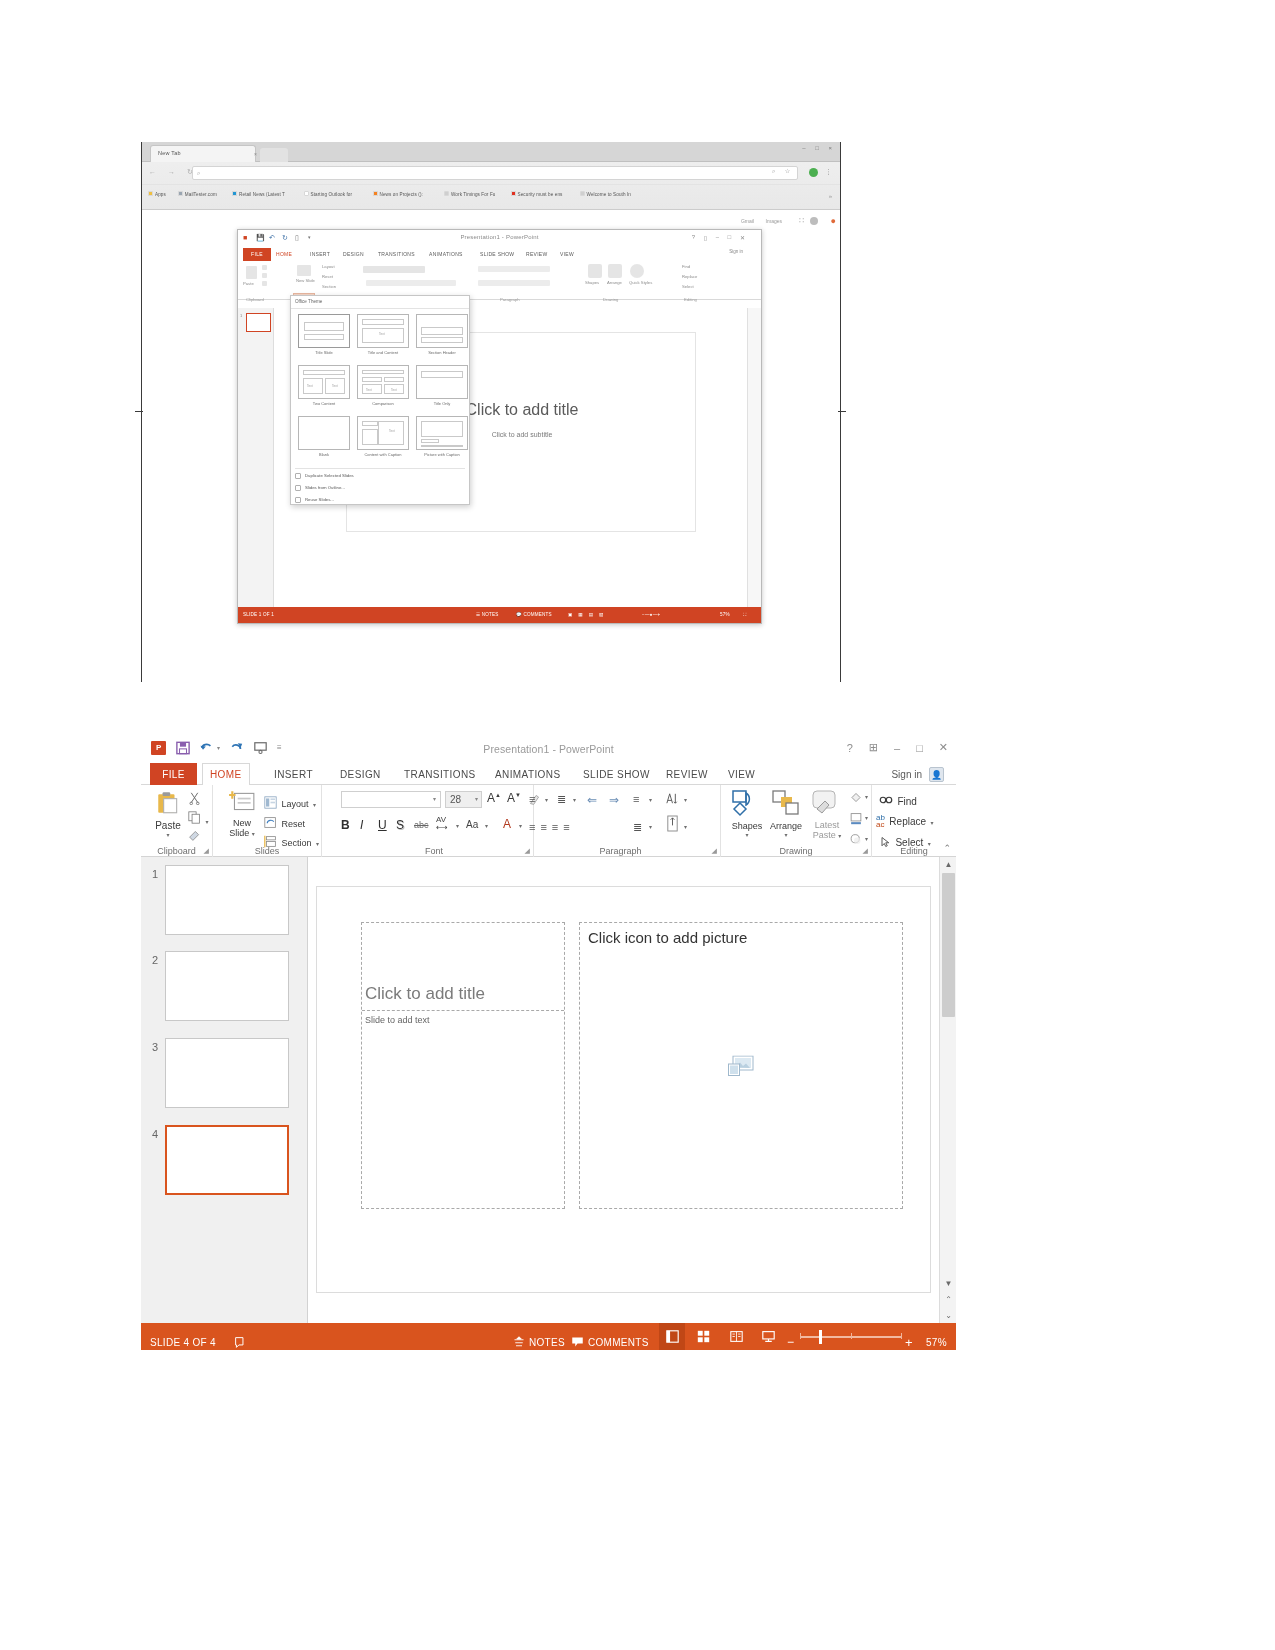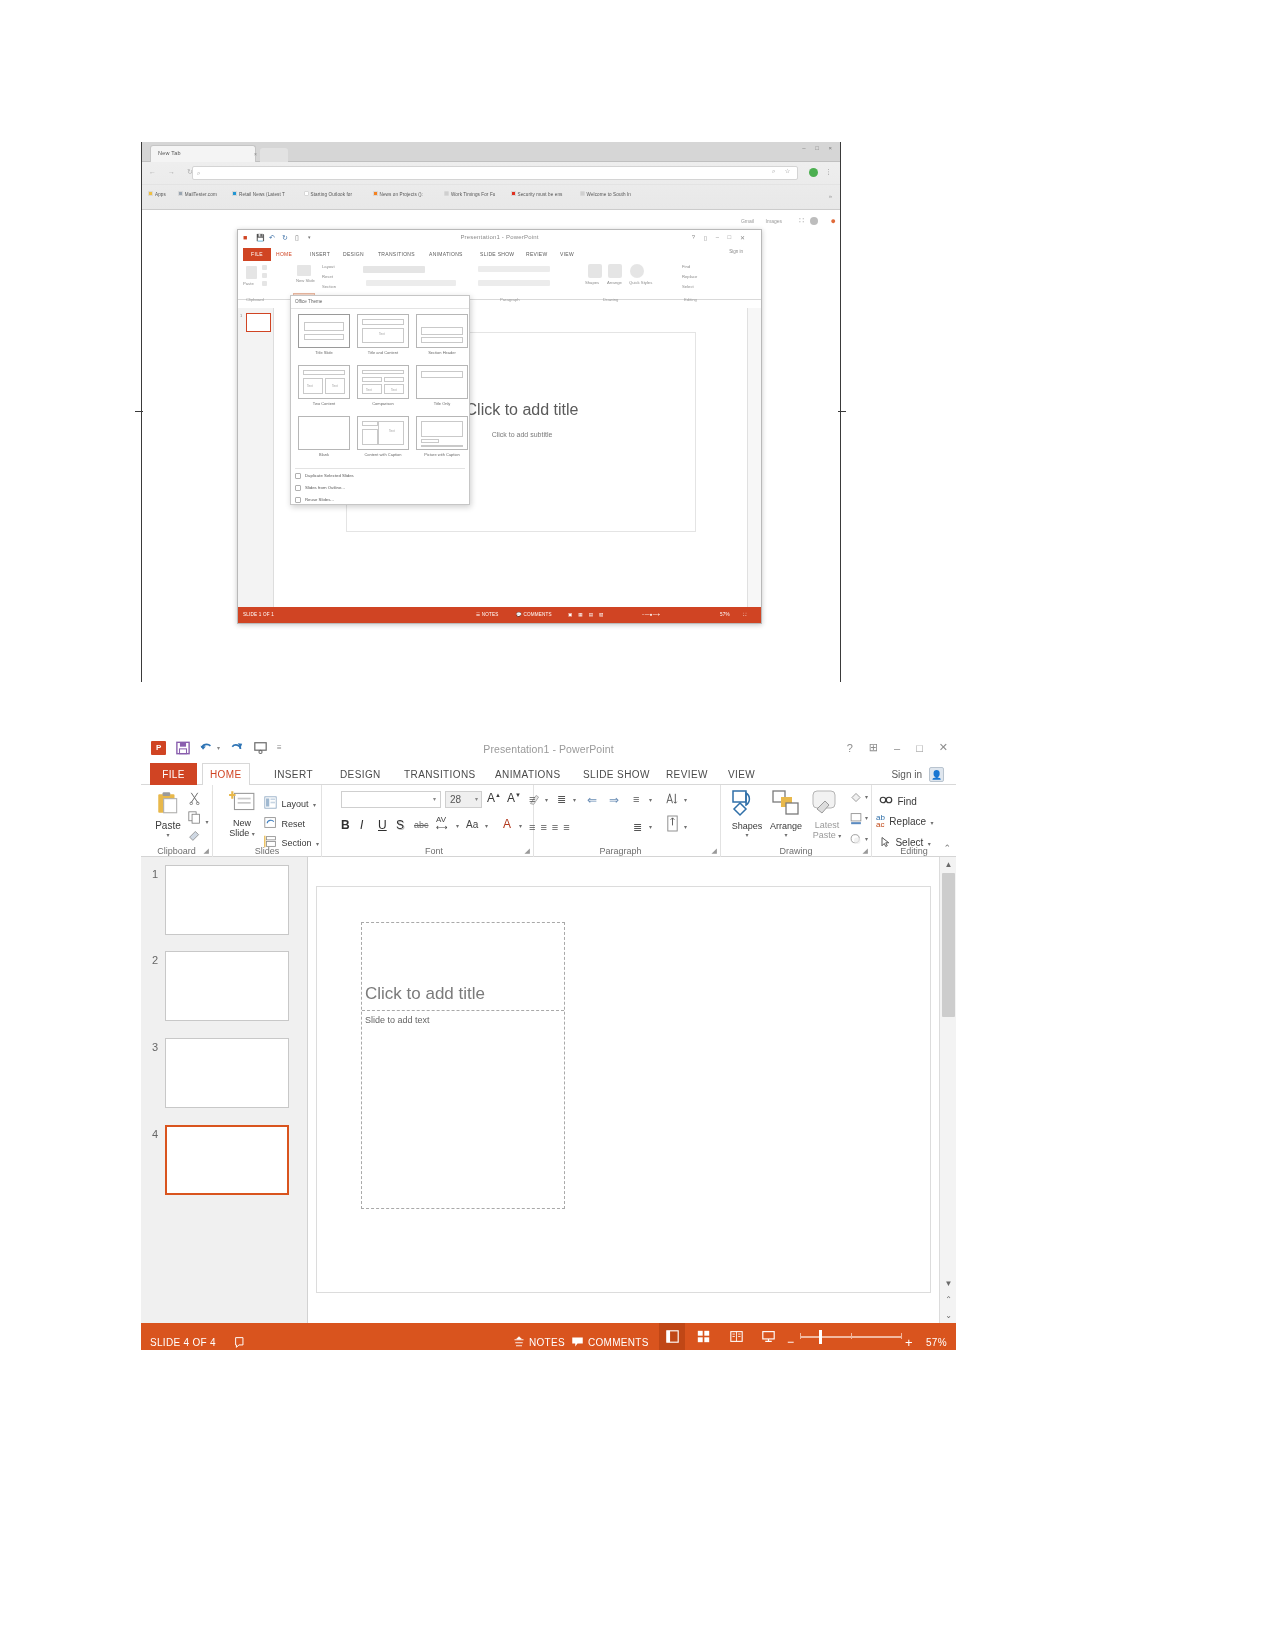--- a/index.html
+++ b/index.html
@@ -722,20 +722,32 @@
         <div class="thumb sel"></div>
       </div>
     </div>
 
     <div id="slidepane">
       <div id="slide">
         <div class="ph" id="ph-title">
           <div id="ph-title-txt">Click to add title</div>
           <div id="ph-title-div"></div>
           <div id="ph-body-txt">Slide to add text</div>
+        </div>
+        <div class="ph" id="ph-pic">
+          <div id="ph-pic-txt">Click icon to add picture</div>
+          <div id="pic-icon">
+            <svg width="26" height="21" viewBox="0 0 26 21">
+              <rect x="5" y="0.5" width="20" height="14" fill="#fff" stroke="#9fb8cc"></rect>
+              <rect x="7" y="2.5" width="16" height="10" fill="#dce9f2"></rect>
+              <path d="M8 12 L12 7 L15 10.5 L18 8 L22 12.5 Z" fill="#b9d0e0"></path>
+              <rect x="0.5" y="8.5" width="11" height="11.5" fill="#fff" stroke="#9fb8cc"></rect>
+              <rect x="2" y="10" width="8" height="8.5" fill="#cfe0ec"></rect>
+            </svg>
+          </div>
         </div>
       </div>
     </div>
 
     <div id="vscroll">
       <div class="sb-arrow" style="top:0">▲</div>
       <div id="sb-thumb"></div>
       <div class="sb-arrow" style="bottom:32px">▼</div>
       <div class="sb-arrow" style="bottom:16px">⌃</div>
       <div class="sb-arrow" style="bottom:0">⌄</div>

